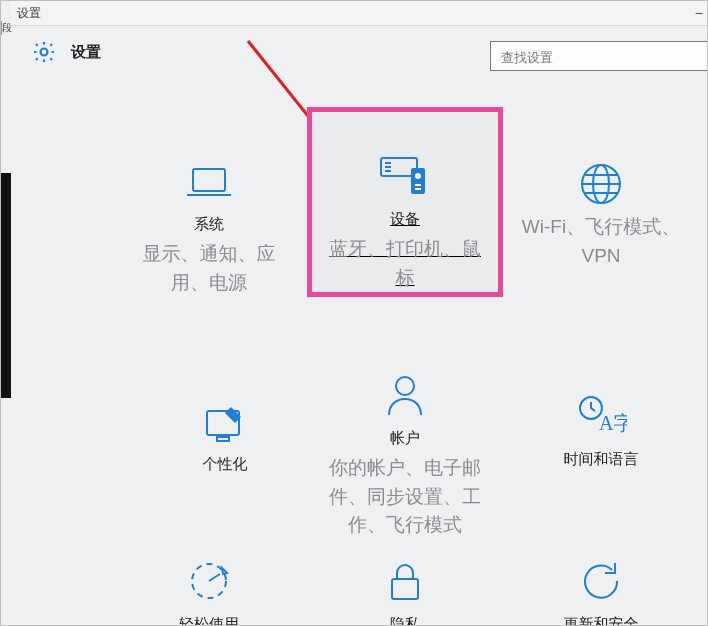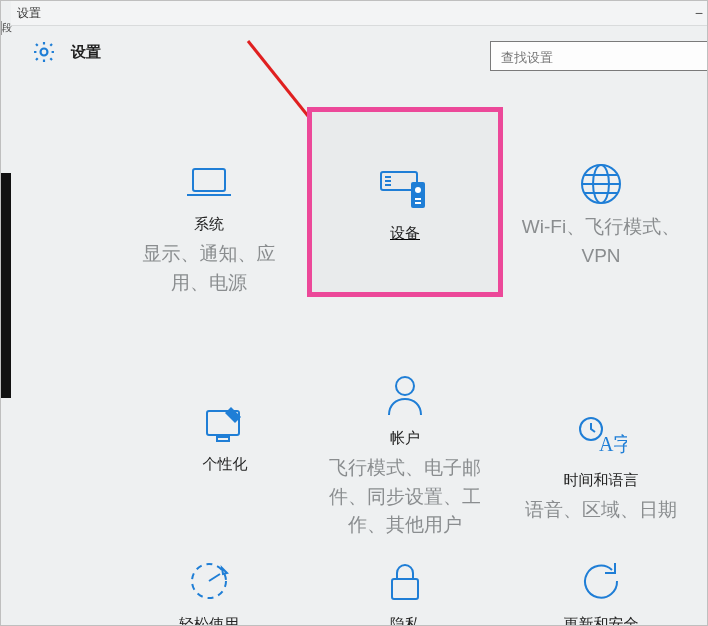--- a/index.html
+++ b/index.html
@@ -88,20 +88,21 @@
           <line x1="8" y1="9" x2="14" y2="9" class="ico-stroke"></line>
             <line x1="8" y1="13" x2="14" y2="13" class="ico-stroke"></line>
             <line x1="8" y1="17" x2="14" y2="17" class="ico-stroke"></line>
           <rect x="34" y="14" width="14" height="26" rx="2" class="ico-fill"></rect>
           <circle cx="41" cy="22" r="3" fill="#fff"></circle>
             <rect x="38" y="30" width="6" height="2" fill="#fff"></rect>
             <rect x="38" y="34" width="6" height="2" fill="#fff"></rect>
         </svg>
       </div>
       <div class="title">设备</div>
+      <div class="sub">蓝牙、打印机、鼠标</div>
     </div>
 
     <div class="tile" style="left:392px;top:0">
       <div class="icon-slot">
         <svg width="46" height="46" viewBox="0 0 46 46">
             <circle cx="23" cy="23" r="19" class="ico-stroke" stroke-width="2.4"></circle>
             <ellipse cx="23" cy="23" rx="8" ry="19" class="ico-stroke"></ellipse>
             <line x1="4" y1="23" x2="42" y2="23" class="ico-stroke"></line>
             <path d="M7 14h32M7 32h32" class="ico-stroke"></path>
           </svg>
@@ -121,33 +122,32 @@
     </div>
 
     <div class="tile" style="left:196px;top:236px">
       <div class="icon-slot">
         <svg width="40" height="44" viewBox="0 0 40 44">
             <circle cx="20" cy="13" r="9" class="ico-stroke" stroke-width="2.4"></circle>
             <path d="M4 42c0-10 7-16 16-16s16 6 16 16" class="ico-stroke" stroke-width="2.4"></path>
           </svg>
       </div>
       <div class="title">帐户</div>
-      <div class="sub">飞行模式、电子邮件、同步设置、工作、其他用户</div>
+      <div class="sub">你的帐户、电子邮件、同步设置、工作、飞行模式</div>
     </div>
 
-    <div class="tile" style="left:392px;top:252px">
+    <div class="tile" style="left:392px;top:231px">
       <div class="icon-slot">
         <svg width="52" height="44" viewBox="0 0 52 44">
             <circle cx="16" cy="14" r="11" class="ico-stroke"></circle>
             <path d="M16 8v6l4 3" class="ico-stroke"></path>
             <text x="24" y="36" font-size="20" class="ico-fill" font-family="Microsoft YaHei">A字</text>
           </svg>
       </div>
       <div class="title">时间和语言</div>
-      <div class="sub">语音、区域、日期</div>
     </div>
 
     <div class="tile" style="left:0;top:472px;height:60px">
       <div class="icon-slot" style="margin-top:-20px">
         <svg width="44" height="44" viewBox="0 0 44 44">
             <circle cx="22" cy="22" r="17" class="ico-stroke" stroke-dasharray="6 5" stroke-width="2.4"></circle>
             <path d="M22 22l11-7M35 9l5 5-4 1z" class="ico-stroke"></path>
           </svg>
       </div>
       <div class="title">轻松使用</div>

